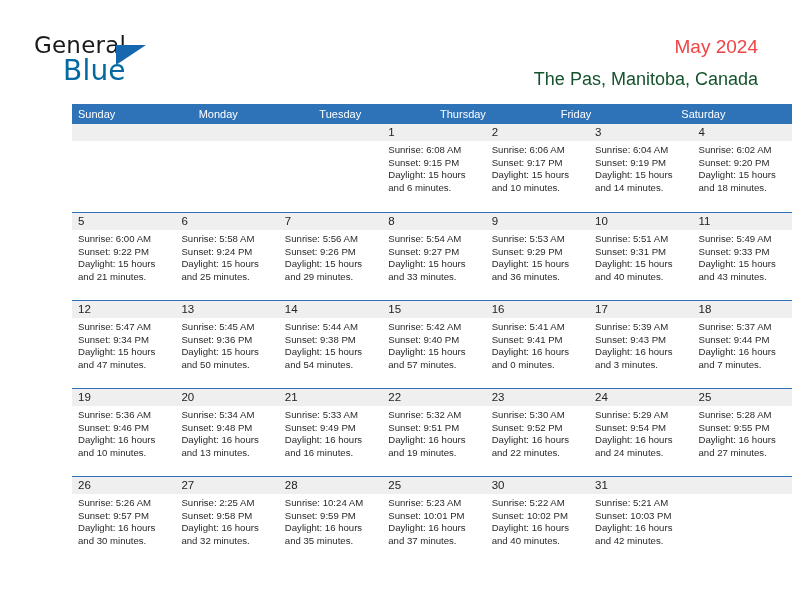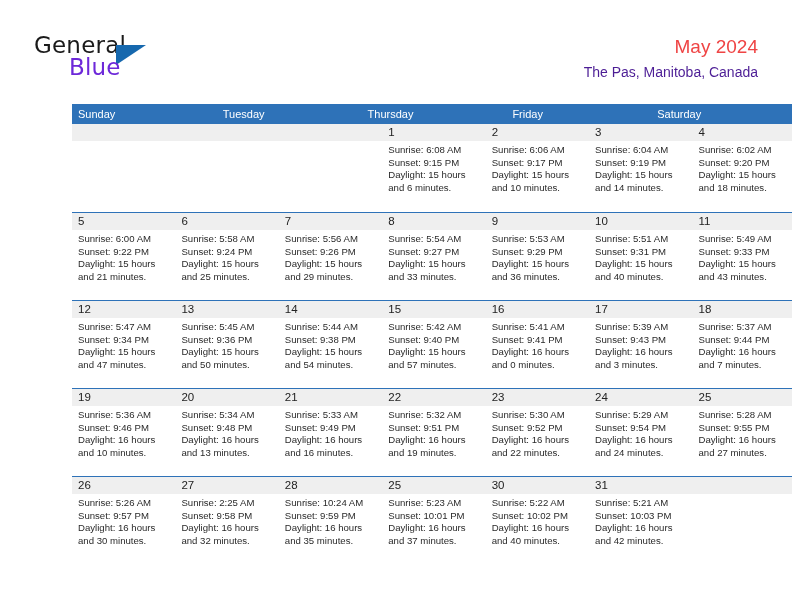--- a/index.html
+++ b/index.html
@@ -42,25 +42,25 @@
     left: 0;
     top: 0;
     font-size: 23px;
     letter-spacing: 0.2px;
     color: #1a1a1a;
     font-family: "DejaVu Sans", sans-serif;
     font-weight: 400;
   }
   .logo-blue {
     position: absolute;
-    left: 35px;
+    left: 29px;
     top: 22px;
-    font-size: 23px;
+    font-size: 28px;
     letter-spacing: 0.2px;
-    color: #6d28d9;
+    color: #0369a1;
     font-family: "DejaVu Sans", sans-serif;
     font-weight: 400;
   }
   .logo-triangle {
     position: absolute;
     left: 82px;
     top: 13px;
     width: 0;
     height: 0;
     border-left: 30px solid #1668ae;
@@ -74,23 +74,24 @@
     text-align: right;
   }
   .month-title {
     font-size: 19px;
     font-weight: 400;
     color: #ef4444;
     line-height: 34px;
     white-space: nowrap;
   }
   .location-sub {
-    font-size: 14px;
+    margin-top: 7px;
+    font-size: 18px;
     font-weight: 400;
-    color: #4c1d95;
+    color: #14532d;
     line-height: 17px;
     white-space: nowrap;
   }
 
   
   .calendar {
     position: absolute;
     left: 34px;
     top: 104px;
     width: 724px;
@@ -168,20 +169,21 @@
     <div class="title-block">
       <div class="month-title">May 2024</div>
       <div class="location-sub">The Pas, Manitoba, Canada</div>
     </div>
 
   </div>
 
   <div class="calendar">
     <div class="weekday-row" id="weekday-row">
         <div class="weekday-cell">Sunday</div>
+        <div class="weekday-cell">Monday</div>
         <div class="weekday-cell">Tuesday</div>
         <div class="weekday-cell">Thursday</div>
         <div class="weekday-cell">Friday</div>
         <div class="weekday-cell">Saturday</div>
       </div>
     <div id="weeks-container">
         <div class="week-row first">
           <div class="day-cell empty">
             <div class="day-number"></div>
             <div class="day-lines"></div>

